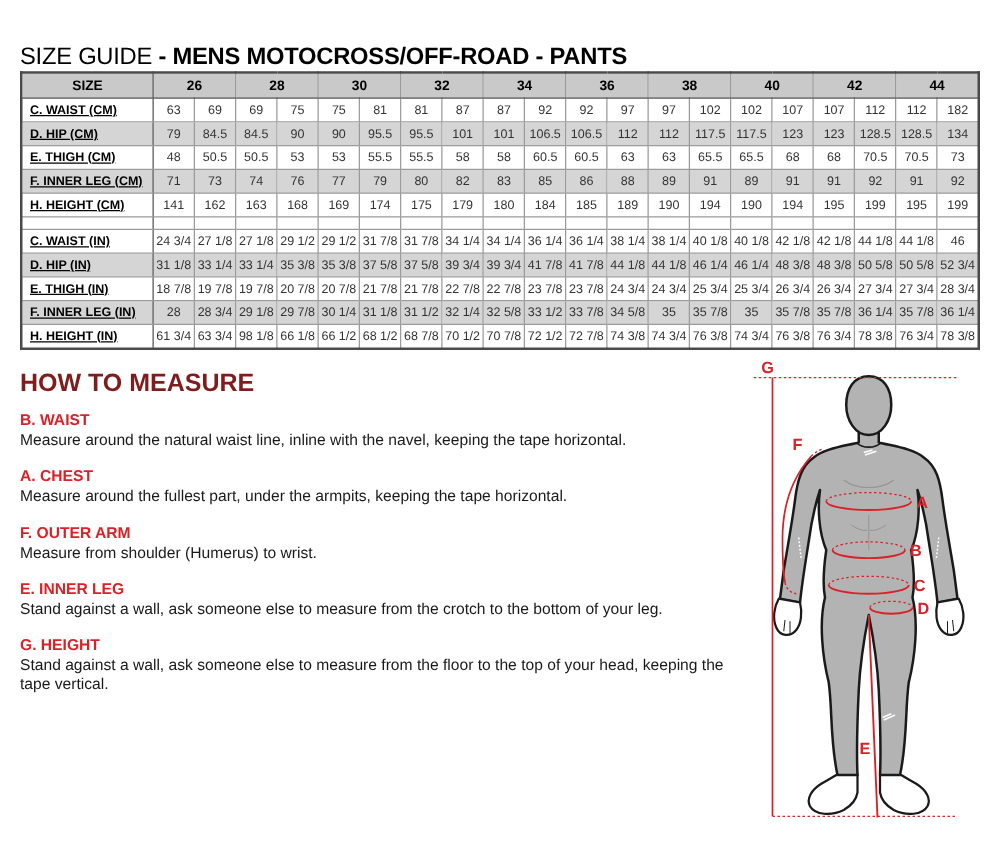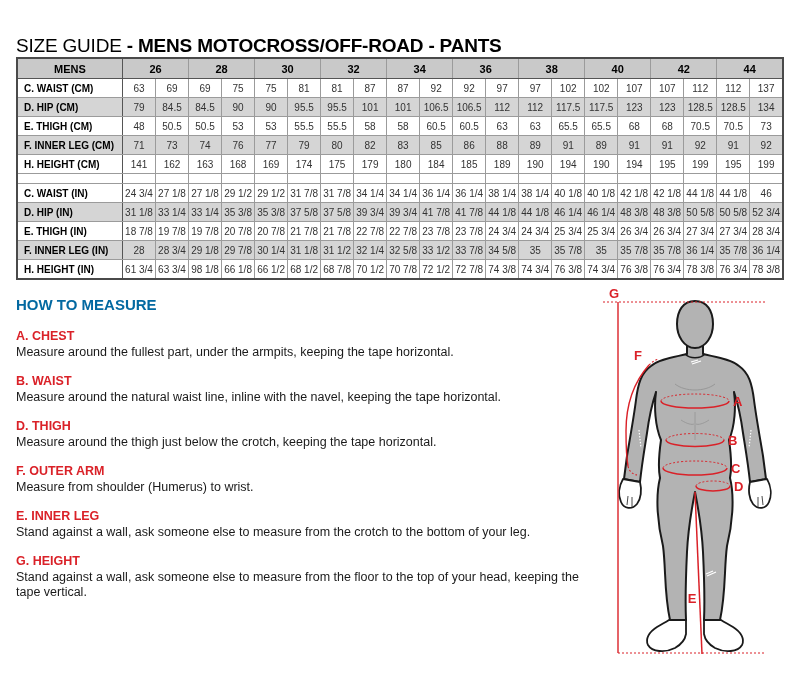--- a/index.html
+++ b/index.html
@@ -7,44 +7,44 @@
   .page{position:relative;width:800px;height:677px;background:#fff;overflow:hidden;border-radius:24px;}
 
   .title{position:absolute;left:16px;top:22px;font-size:19px;color:#000;white-space:nowrap;letter-spacing:-0.2px;}
   .title .light{font-weight:400;}
   .title .bold{font-weight:700;}
 
   .size-table{position:absolute;left:16px;top:57px;width:768px;border-collapse:collapse;table-layout:fixed;border:2px solid #4a4a4a;}
   .size-table th,.size-table td{border:1px solid #9b9b9b;text-align:center;vertical-align:middle;padding:0;height:18px;font-size:10px;color:#333;overflow:hidden;white-space:nowrap;}
   .size-table thead th{background:#c9c9c9;font-size:11px;font-weight:700;color:#000;height:19px;border-bottom-color:#555;}
   .size-table th.lbl{width:104px;border-right-color:#555;}
-  .size-table td.lbl{font-weight:700;text-align:left;padding-left:6px;color:#000;border-right-color:#555;}
+  .size-table td.lbl{font-weight:700;text-align:left;padding-left:6px;color:#000;border-right-color:#555;text-decoration:underline;}
   .size-table tr.stripe td{background:#d5d5d5;}
   .size-table tr.spacer td{height:9px;background:#fff;}
 
-  .measure-heading{position:absolute;left:16px;top:296px;margin:0;font-size:15px;font-weight:700;color:#0369a1;}
+  .measure-heading{position:absolute;left:16px;top:296px;margin:0;font-size:20px;font-weight:700;color:#7f1d1d;}
   .measure-list{position:absolute;left:16px;top:329px;width:578px;}
   .measure-section{margin:0 0 14px 0;}
   .measure-section h3{margin:0;font-size:12.5px;line-height:15px;font-weight:700;color:#da2128;}
   .measure-section p{margin:1px 0 0 0;font-size:12.5px;line-height:15px;color:#1a1a1a;}
 
   .figure{position:absolute;left:595px;top:288px;width:200px;height:378px;}
   .fig-label{fill:#da2128;font-family:"Liberation Sans",sans-serif;font-size:13px;font-weight:700;}
 </style>
 </head>
 <body>
 
 <div class="page">
 
   <h1 class="title"><span class="light">SIZE GUIDE</span> <span class="bold">- MENS MOTOCROSS/OFF-ROAD - PANTS</span></h1>
 
   <table class="size-table">
     <thead>
       <tr id="size-header-row">
-        <th class="lbl">MENS</th>
+        <th class="lbl">SIZE</th>
       <th colspan="2">26</th>
           <th colspan="2">28</th>
           <th colspan="2">30</th>
           <th colspan="2">32</th>
           <th colspan="2">34</th>
           <th colspan="2">36</th>
           <th colspan="2">38</th>
           <th colspan="2">40</th>
           <th colspan="2">42</th>
           <th colspan="2">44</th>
@@ -65,21 +65,21 @@
           <td>92</td>
           <td>92</td>
           <td>97</td>
           <td>97</td>
           <td>102</td>
           <td>102</td>
           <td>107</td>
           <td>107</td>
           <td>112</td>
           <td>112</td>
-          <td>137</td>
+          <td>182</td>
         </tr>
         <tr class="stripe">
           <td class="lbl">D. HIP (CM)</td>
           <td>79</td>
           <td>84.5</td>
           <td>84.5</td>
           <td>90</td>
           <td>90</td>
           <td>95.5</td>
           <td>95.5</td>
@@ -308,30 +308,26 @@
           <td>76 3/4</td>
           <td>78 3/8</td>
         </tr>
       </tbody>
   </table>
 
   <h2 class="measure-heading">HOW TO MEASURE</h2>
 
   <div class="measure-list" id="measure-sections">
       <div class="measure-section">
-        <h3>A. CHEST</h3>
-        <p>Measure around the fullest part, under the armpits, keeping the tape horizontal.</p>
-      </div>
-      <div class="measure-section">
         <h3>B. WAIST</h3>
         <p>Measure around the natural waist line, inline with the navel, keeping the tape horizontal.</p>
       </div>
       <div class="measure-section">
-        <h3>D. THIGH</h3>
-        <p>Measure around the thigh just below the crotch, keeping the tape horizontal.</p>
+        <h3>A. CHEST</h3>
+        <p>Measure around the fullest part, under the armpits, keeping the tape horizontal.</p>
       </div>
       <div class="measure-section">
         <h3>F. OUTER ARM</h3>
         <p>Measure from shoulder (Humerus) to wrist.</p>
       </div>
       <div class="measure-section">
         <h3>E. INNER LEG</h3>
         <p>Stand against a wall, ask someone else to measure from the crotch to the bottom of your leg.</p>
       </div>
       <div class="measure-section">

